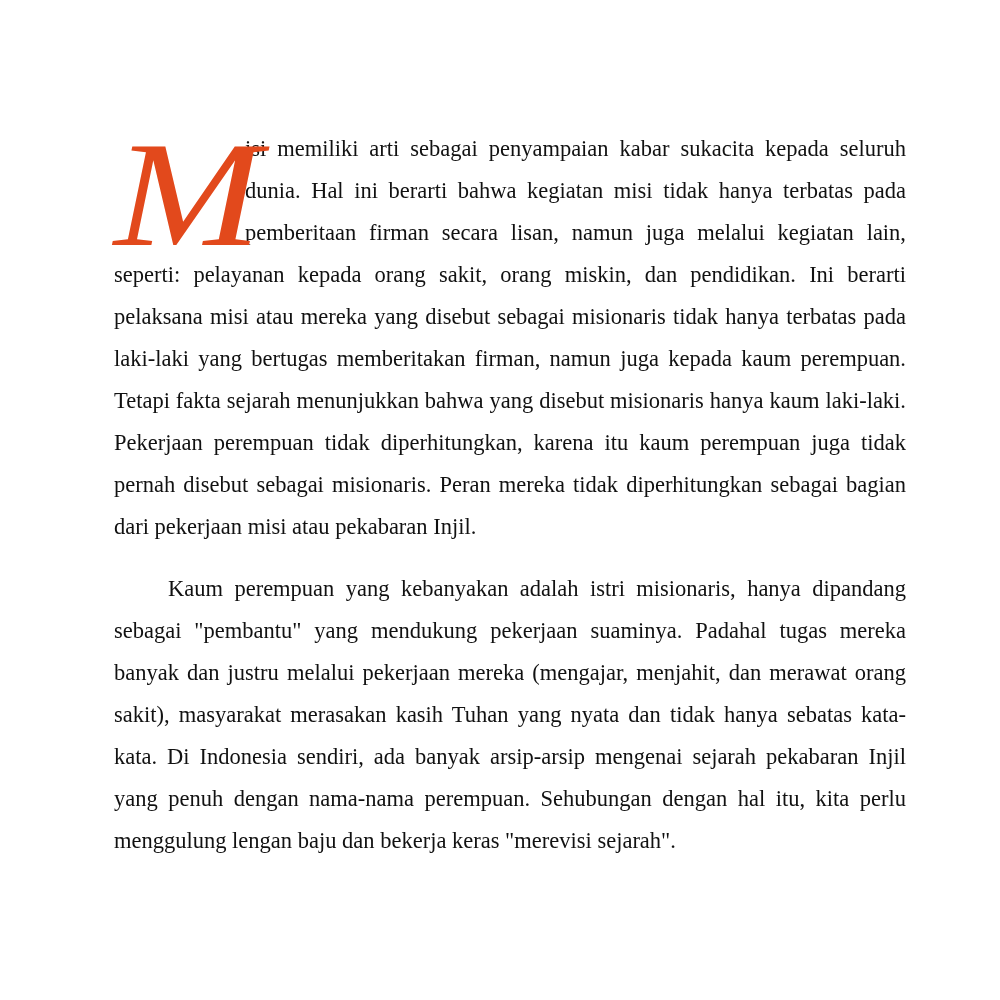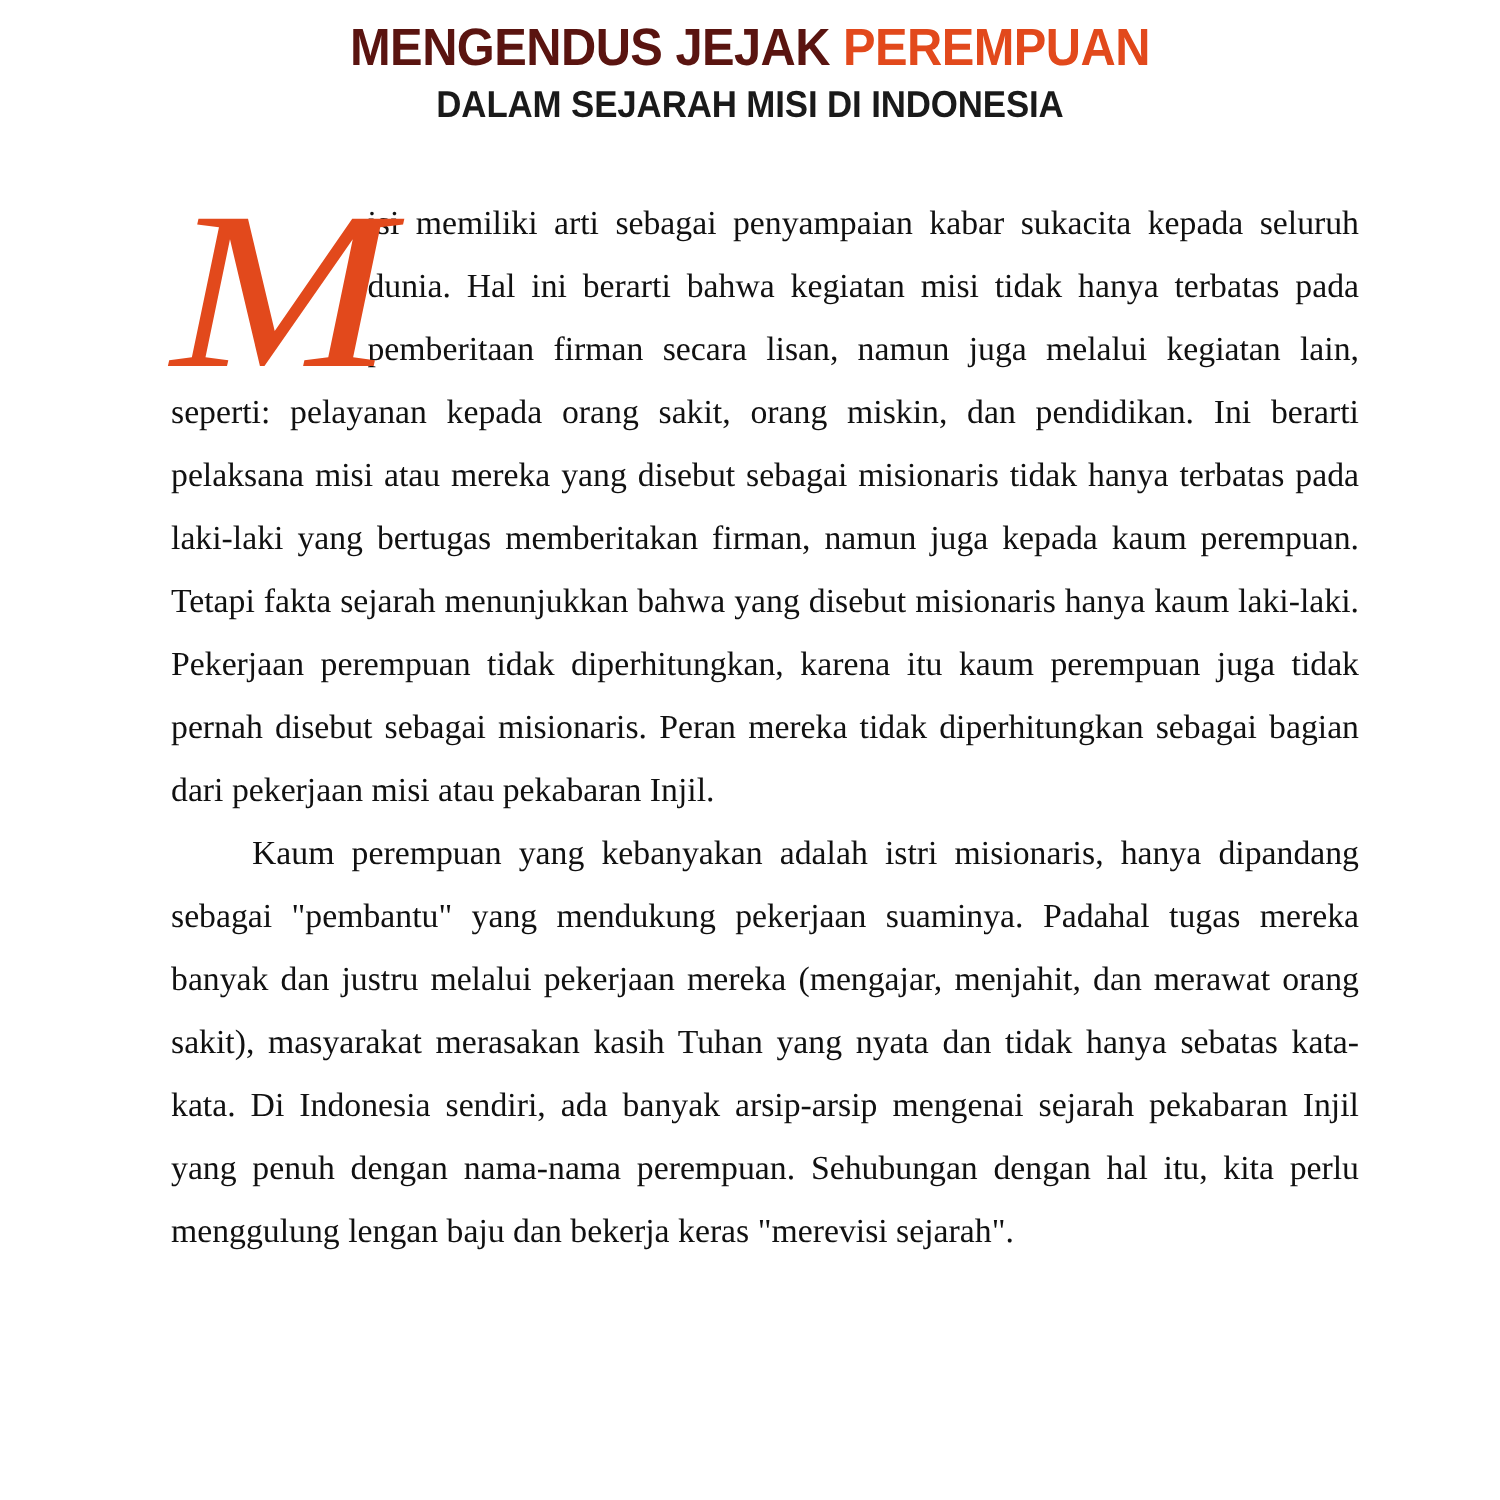--- a/index.html
+++ b/index.html
@@ -70,20 +70,21 @@
     text-justify: inter-word;
     hyphens: none;
   }
 
   .para-first {
     
   }
 
   .para-indent {
     text-indent: 54px;
+    margin-top: 20px;
   }
 
   
   .dropcap {
     float: left;
     color: #e2491c;
     font-family: "Liberation Serif", "DejaVu Serif", serif;
     font-style: italic;
     font-weight: normal;
     font-size: 150px;
@@ -103,24 +104,20 @@
     width: 11px;
     height: 446px;
     overflow: hidden;
   }
 </style>
 </head>
 <body>
 
 <div class="page">
 
-  <div class="header">
-    <div class="title-main"><span class="title-part-a">MENGENDUS JEJAK </span><span class="title-part-b">PEREMPUAN</span></div>
-    <div class="title-sub">DALAM SEJARAH MISI DI INDONESIA</div>
-  </div>
 
   <div class="body-col">
 
     <p class="para para-first"><span class="dropcap">M</span><span>isi memiliki arti sebagai penyampaian kabar sukacita kepada seluruh dunia. Hal ini berarti bahwa kegiatan misi tidak hanya terbatas pada pemberitaan firman secara lisan, namun juga melalui kegiatan lain, seperti: pelayanan kepada orang sakit, orang miskin, dan pendidikan. Ini berarti pelaksana misi atau mereka yang disebut sebagai misionaris tidak hanya terbatas pada laki-laki yang bertugas memberitakan firman, namun juga kepada kaum perempuan. Tetapi fakta sejarah menunjukkan bahwa yang disebut misionaris hanya kaum laki-laki. Pekerjaan perempuan tidak diperhitungkan, karena itu kaum perempuan juga tidak pernah disebut sebagai misionaris. Peran mereka tidak diperhitungkan sebagai bagian dari pekerjaan misi atau pekabaran Injil.</span></p>
 
     <p class="para para-indent">Kaum perempuan yang kebanyakan adalah istri misionaris, hanya dipandang sebagai "pembantu" yang mendukung pekerjaan suaminya. Padahal tugas mereka banyak dan justru melalui pekerjaan mereka (mengajar, menjahit, dan merawat orang sakit), masyarakat merasakan kasih Tuhan yang nyata dan tidak hanya sebatas kata-kata. Di Indonesia sendiri, ada banyak arsip-arsip mengenai sejarah pekabaran Injil yang penuh dengan nama-nama perempuan. Sehubungan dengan hal itu, kita perlu menggulung lengan baju dan bekerja keras "merevisi sejarah".</p>
 
   </div>
 
   <div class="edge-sliver">

